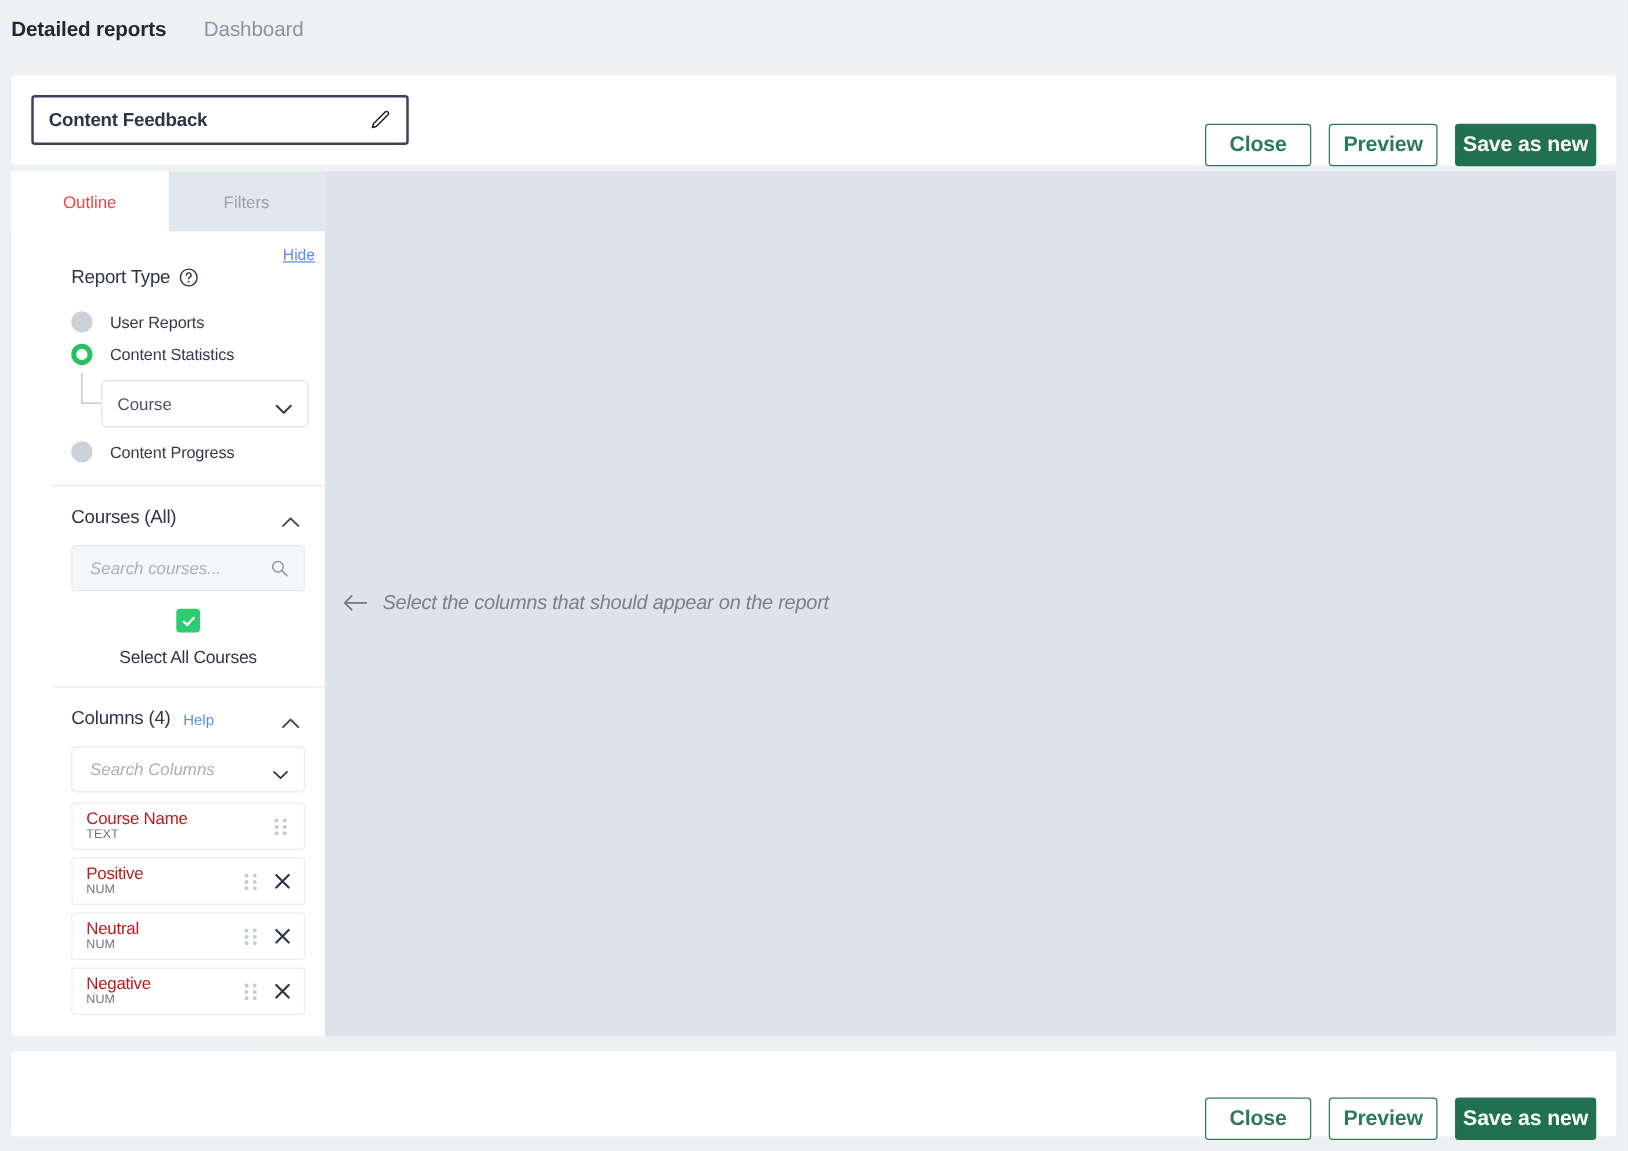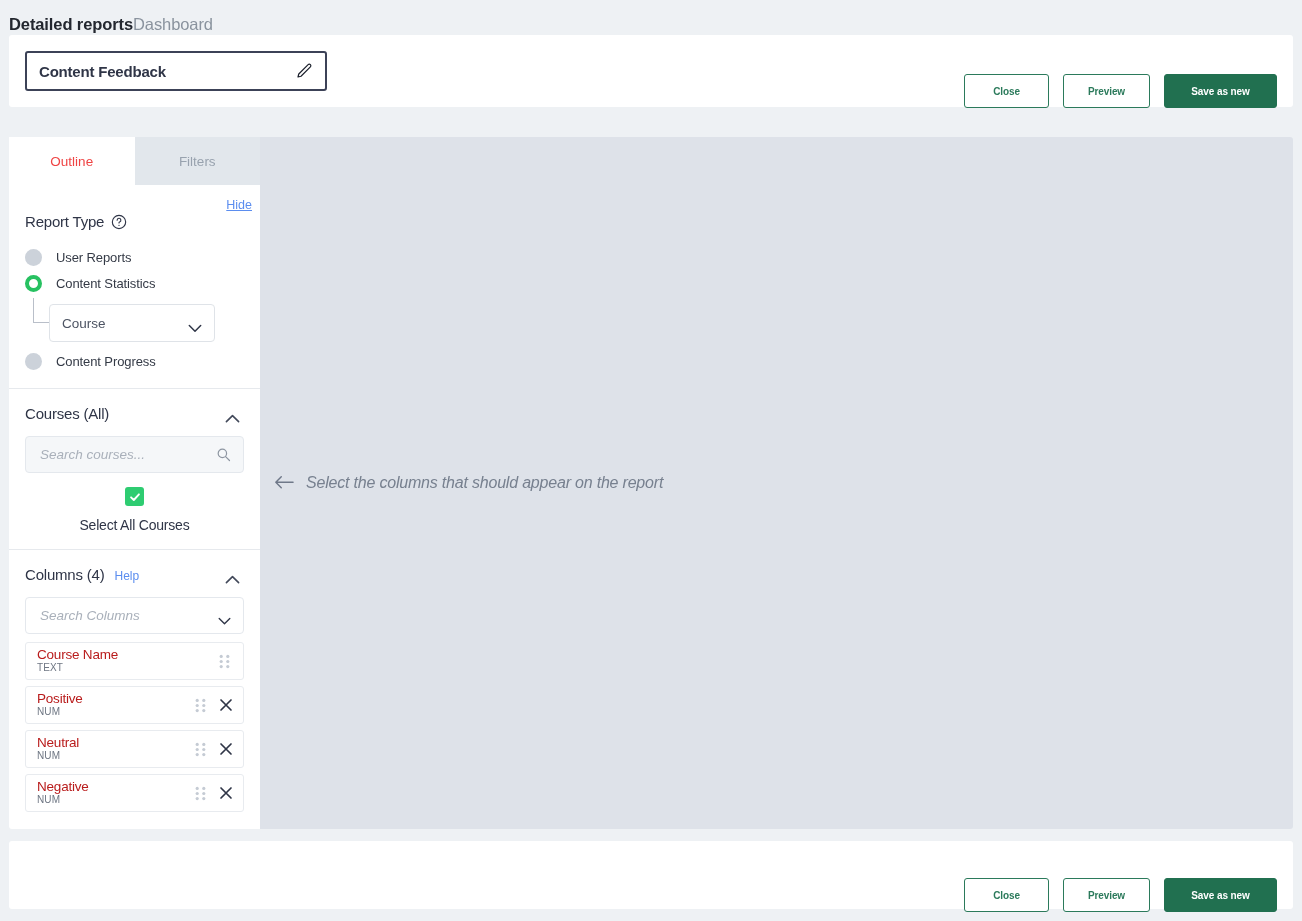--- a/index.html
+++ b/index.html
@@ -10,35 +10,36 @@
     font-family: "Liberation Sans", sans-serif;
     overflow: hidden;
   }
 
   
   .topnav {
     height: 48px;
     display: flex;
     align-items: center;
     padding-left: 9px;
+    gap: 30px;
   }
   .nav-item {
     font-size: 16.5px;
     color: #8a939e;
     letter-spacing: -0.1px;
   }
   .nav-item.active {
     color: #23272f;
     font-weight: bold;
   }
 
   
   .title-card {
     position: absolute;
-    left: 9px; top: 35px;
+    left: 9px; top: 60px;
     width: 1284px; height: 72px;
     background: #ffffff;
     border-radius: 3px;
     display: flex;
     align-items: center;
     justify-content: space-between;
     padding: 0 16px;
   }
   .name-box {
     width: 302px; height: 40px;
@@ -55,21 +56,21 @@
     font-weight: bold;
     color: #2f3547;
     letter-spacing: -0.2px;
   }
   .pencil-icon { width: 18px; height: 18px; flex: none; display:block; }
 
   .btn-row { display: flex; gap: 14px; align-items: center; }
   .btn {
     height: 34px;
     border-radius: 3px;
-    font-size: 10px;
+    font-size: 17px;
     font-weight: bold;
     display: flex;
     align-items: center;
     justify-content: center;
     cursor: pointer;
     letter-spacing: -0.1px;
     margin-top: 40px;
   }
   .btn-outline {
     background: #ffffff;
@@ -236,21 +237,21 @@
     font-size: 10px; color: #6e7683;
     letter-spacing: 0.1px; line-height: 1.25;
   }
   .grip { width: 13px; height: 17px; flex:none; cursor: grab; margin-right: 4px; }
   .xbtn { width: 18px; height: 18px; flex:none; cursor: pointer; margin-left: 6px; }
   .sidebar-tail {
     height: 28px; flex: none;
     background: #ffffff;
     border-top: 1px solid #e6e9ed;
   }
-  .sidebar-scroll { overflow: hidden; flex: 1; }
+  .sidebar-scroll { overflow: hidden; flex: 1; padding-left: 32px; }
 
   
   .preview {
     flex: 1;
     display: flex; flex-direction: column;
     background: #dee2e9;
     border-radius: 0 3px 3px 0;
     overflow: hidden;
   }
   .preview-bar {

